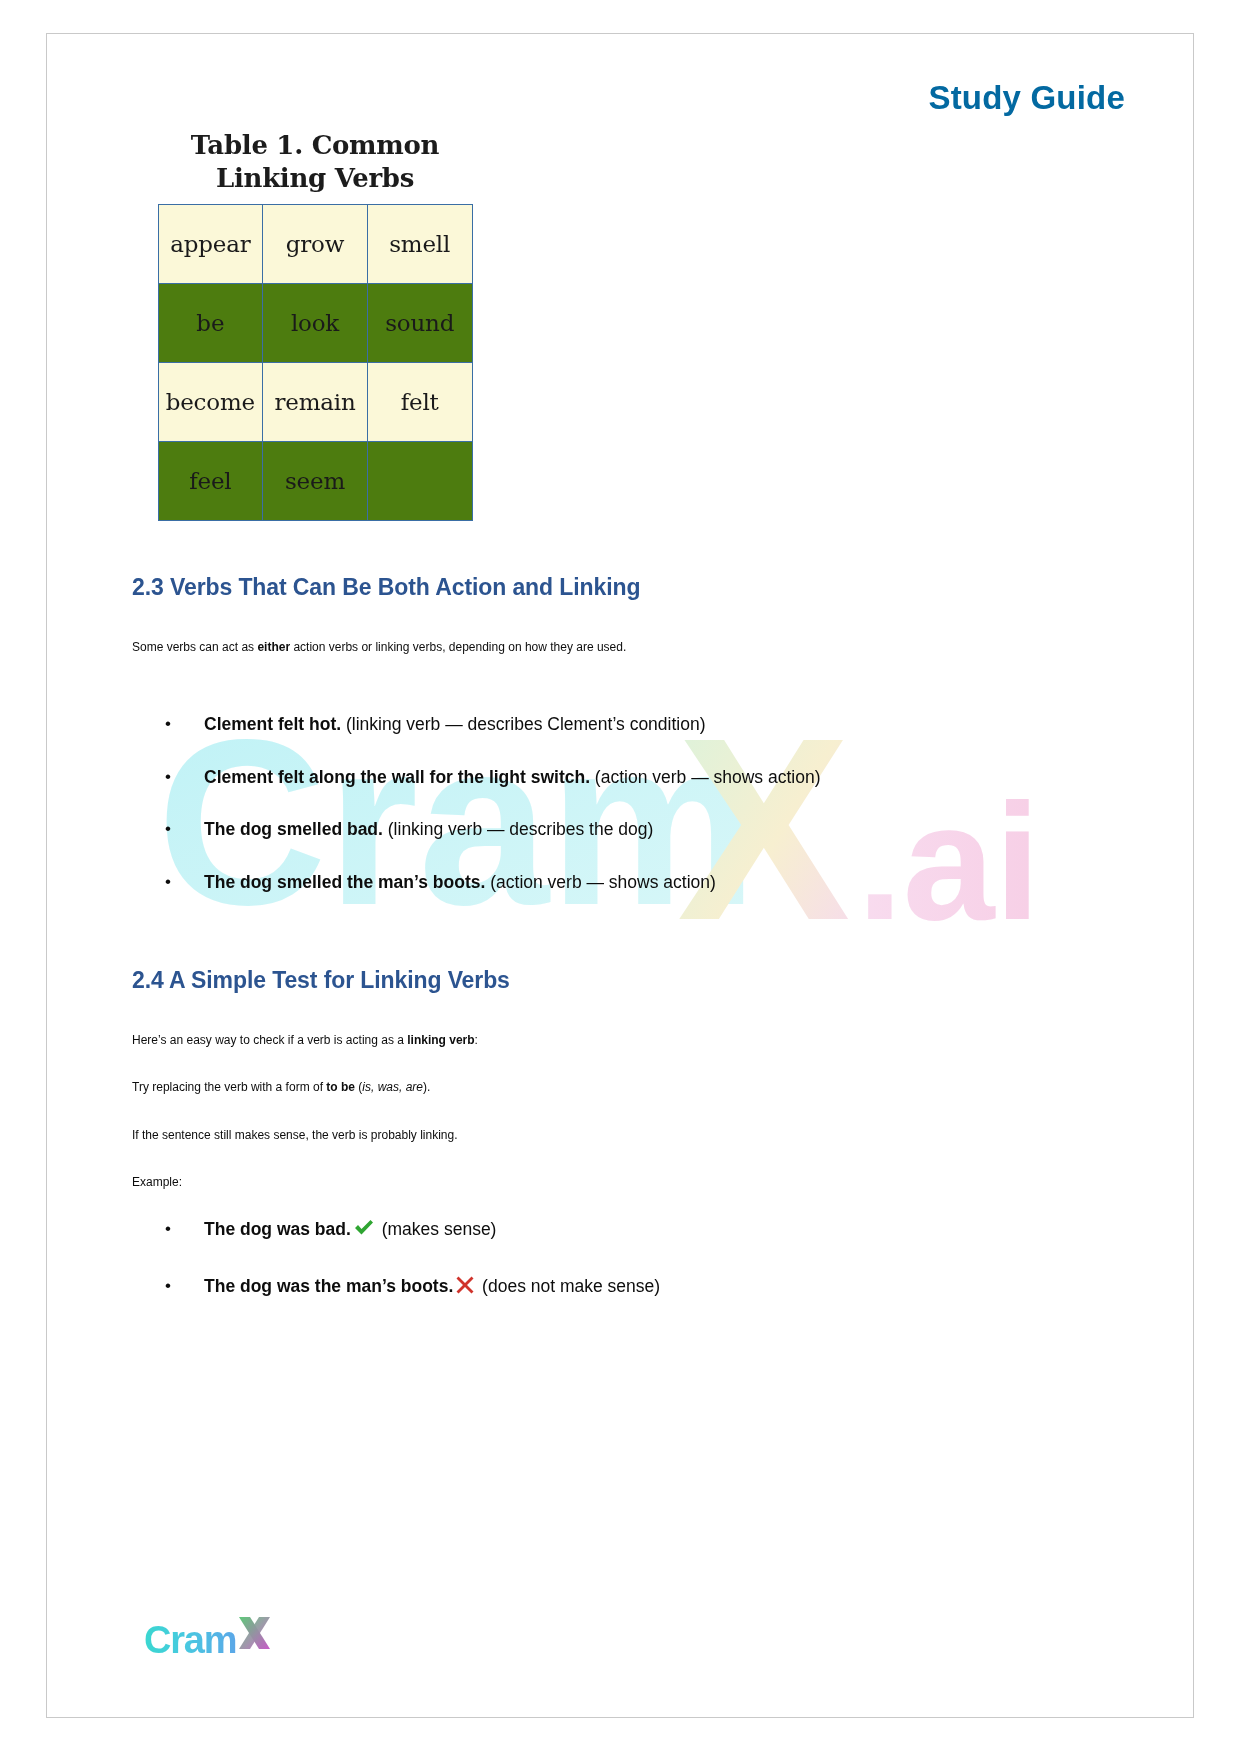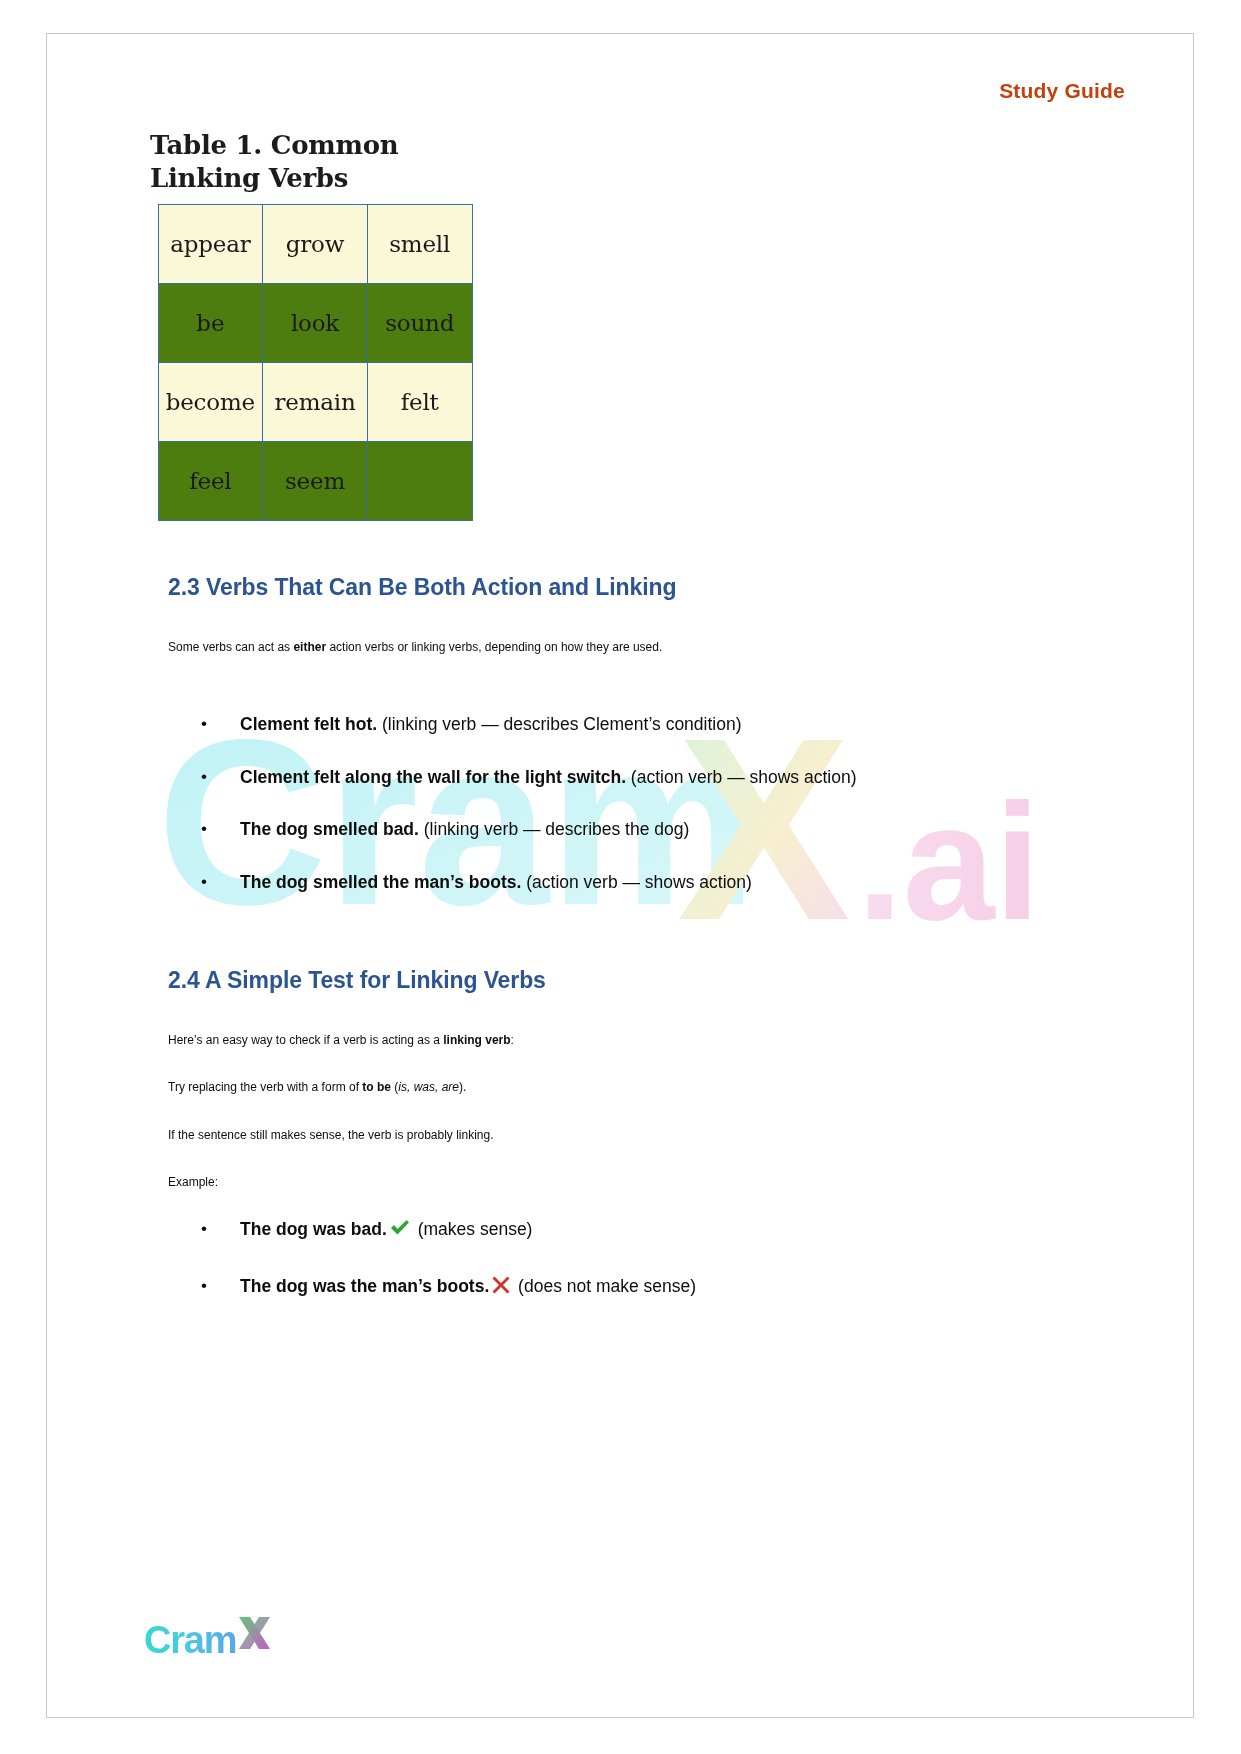--- a/index.html
+++ b/index.html
@@ -35,41 +35,42 @@
     height: 230px;
     pointer-events: none;
     z-index: 0;
   }
 
   
   .doc-header {
     position: absolute;
     right: 68px;
     top: 45px;
-    font-size: 21px;
-    font-weight: bold;
-    color: #c2410c;
+    font-size: 33px;
+    font-weight: bold;
+    color: #0369a1;
     letter-spacing: 0.2px;
     z-index: 3;
   }
 
   
   .figure {
     position: absolute;
     left: 103px;
     top: 95px;
     width: 330px;
     z-index: 3;
   }
   .figure-caption {
     font-family: "DejaVu Serif", serif;
     font-weight: bold;
     font-size: 26px;
     line-height: 1.28;
     color: #1c1c1c;
+    text-align: center;
     margin-bottom: 8px;
     letter-spacing: -0.3px;
   }
   table.verb-table {
     border-collapse: collapse;
     width: 315px;
     margin: 0 auto;
     table-layout: fixed;
     padding-left: 48px;
   }
@@ -91,21 +92,20 @@
     background: #4d7c0f;
   }
 
   
   .content {
     position: absolute;
     left: 85px;
     top: 540px;
     width: 990px;
     z-index: 3;
-    margin-left: 36px;
   }
   h2.section-heading {
     font-size: 23px;
     font-weight: bold;
     color: #2c5490;
     margin: 0;
     letter-spacing: -0.1px;
   }
   p.body-text {
     font-size: 12px;

